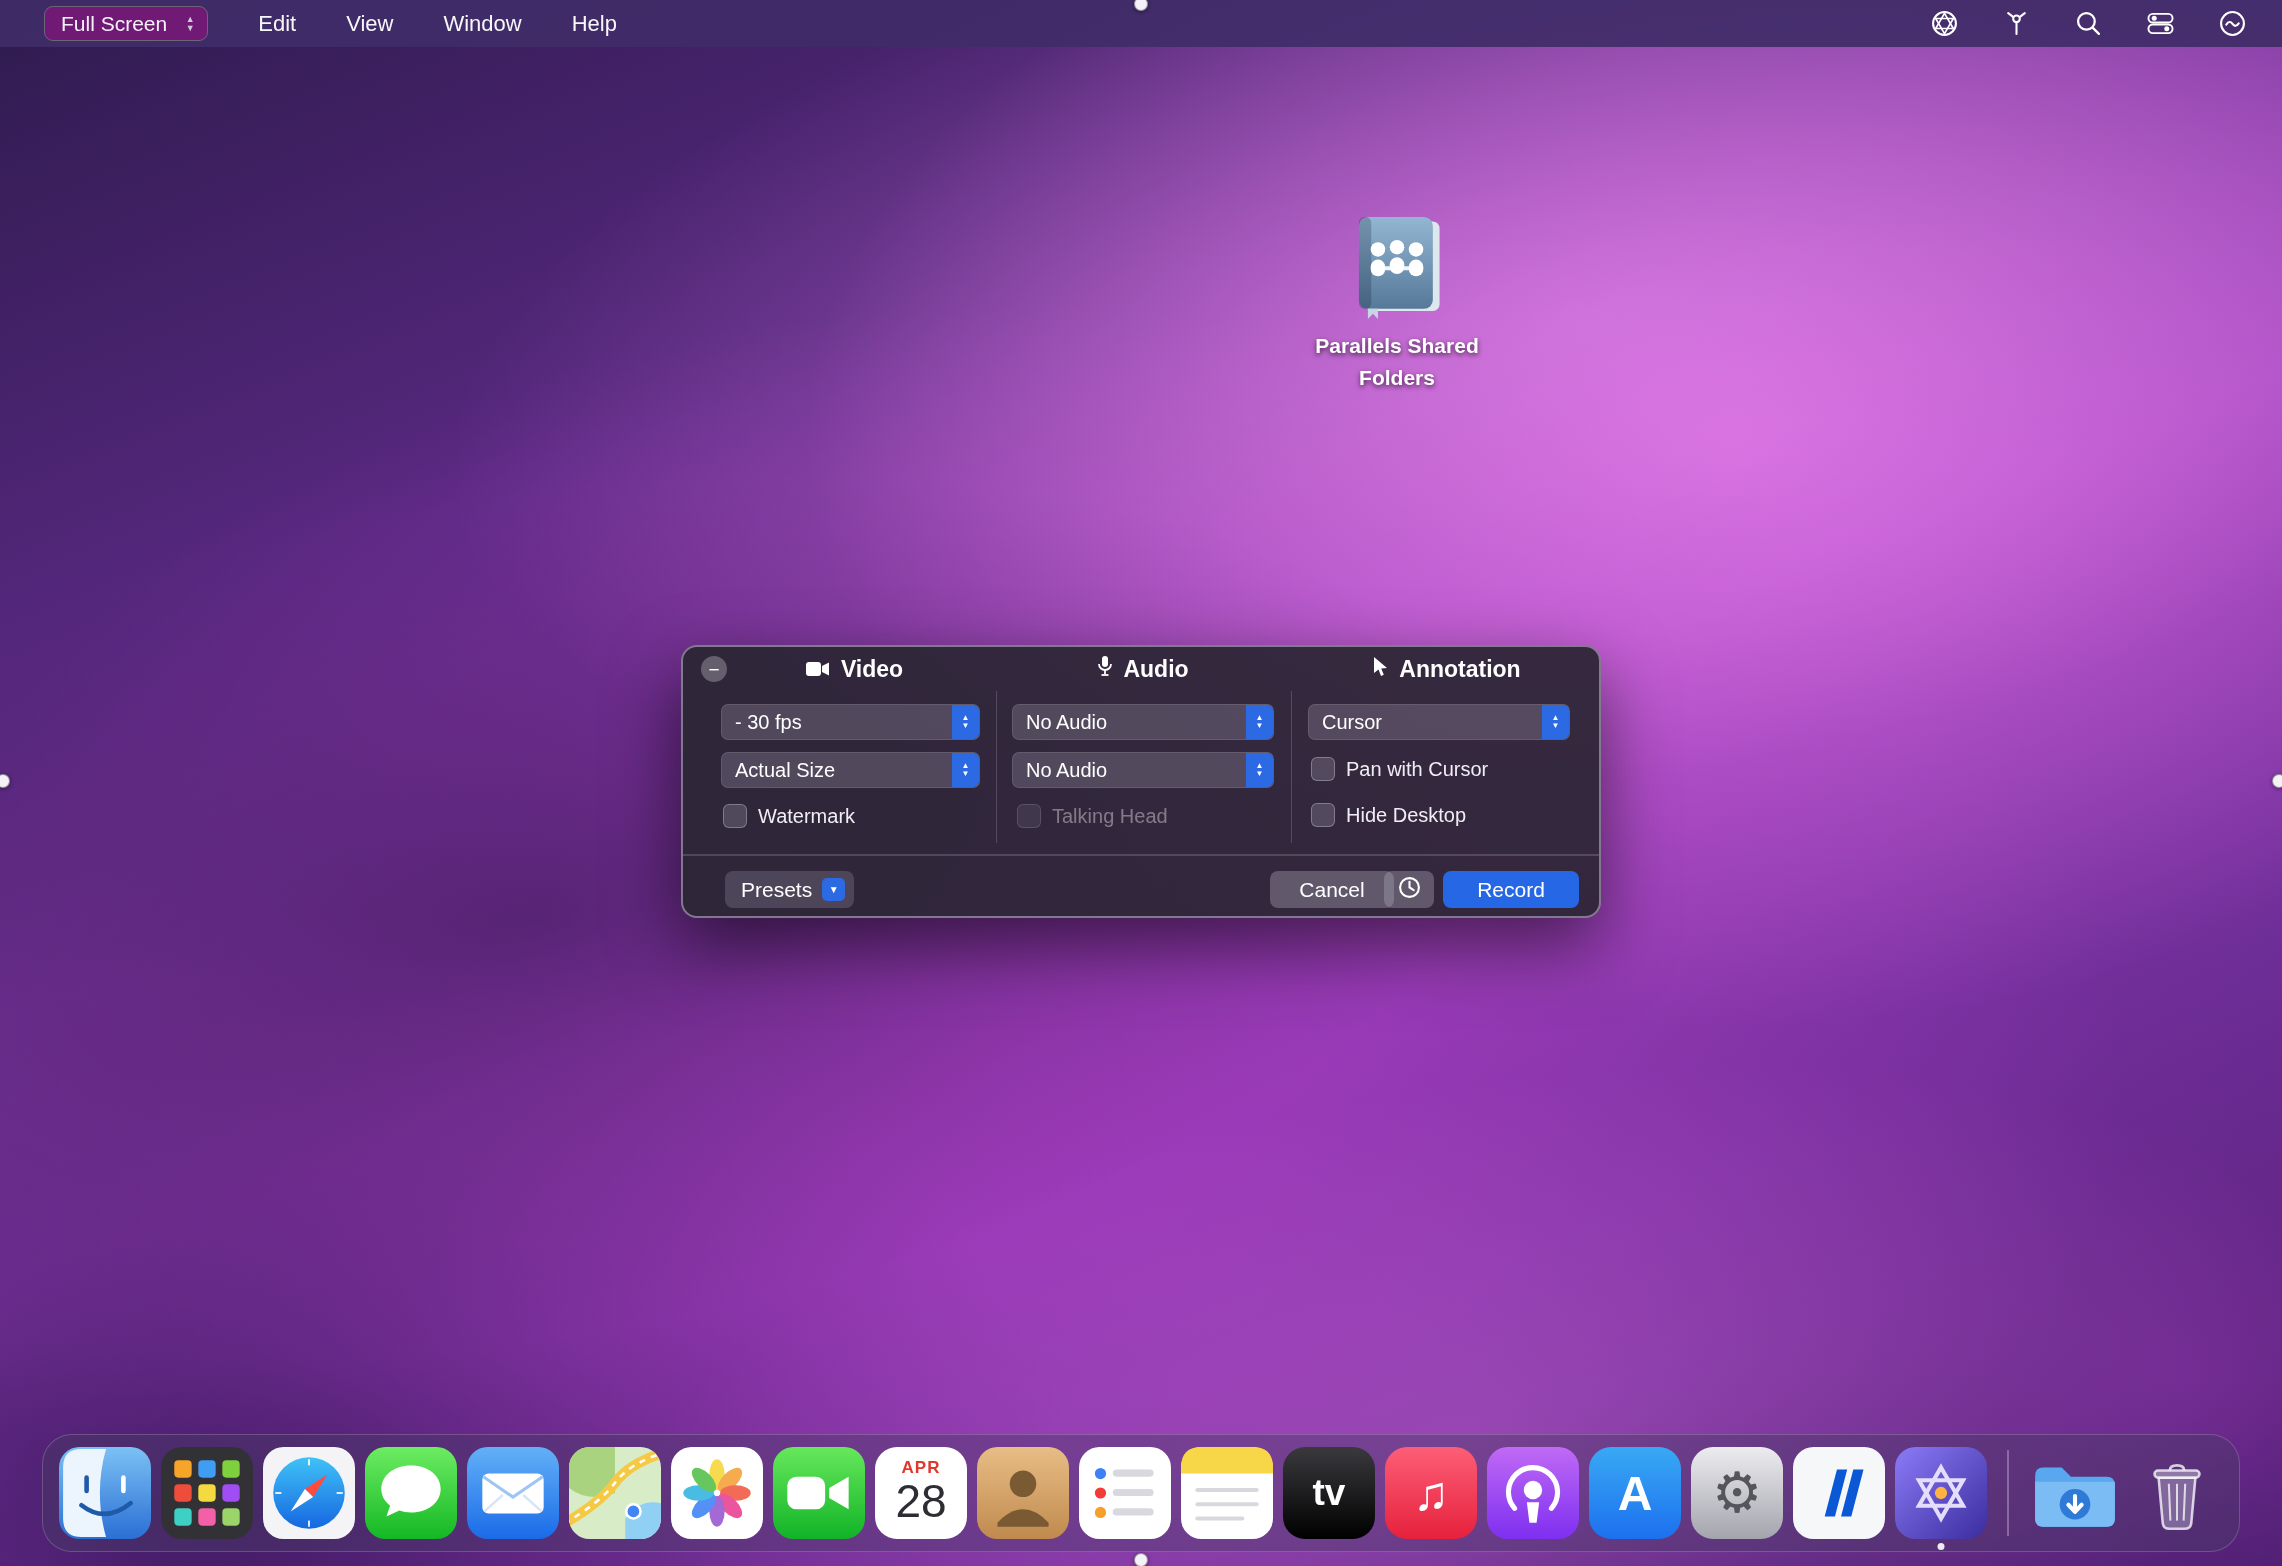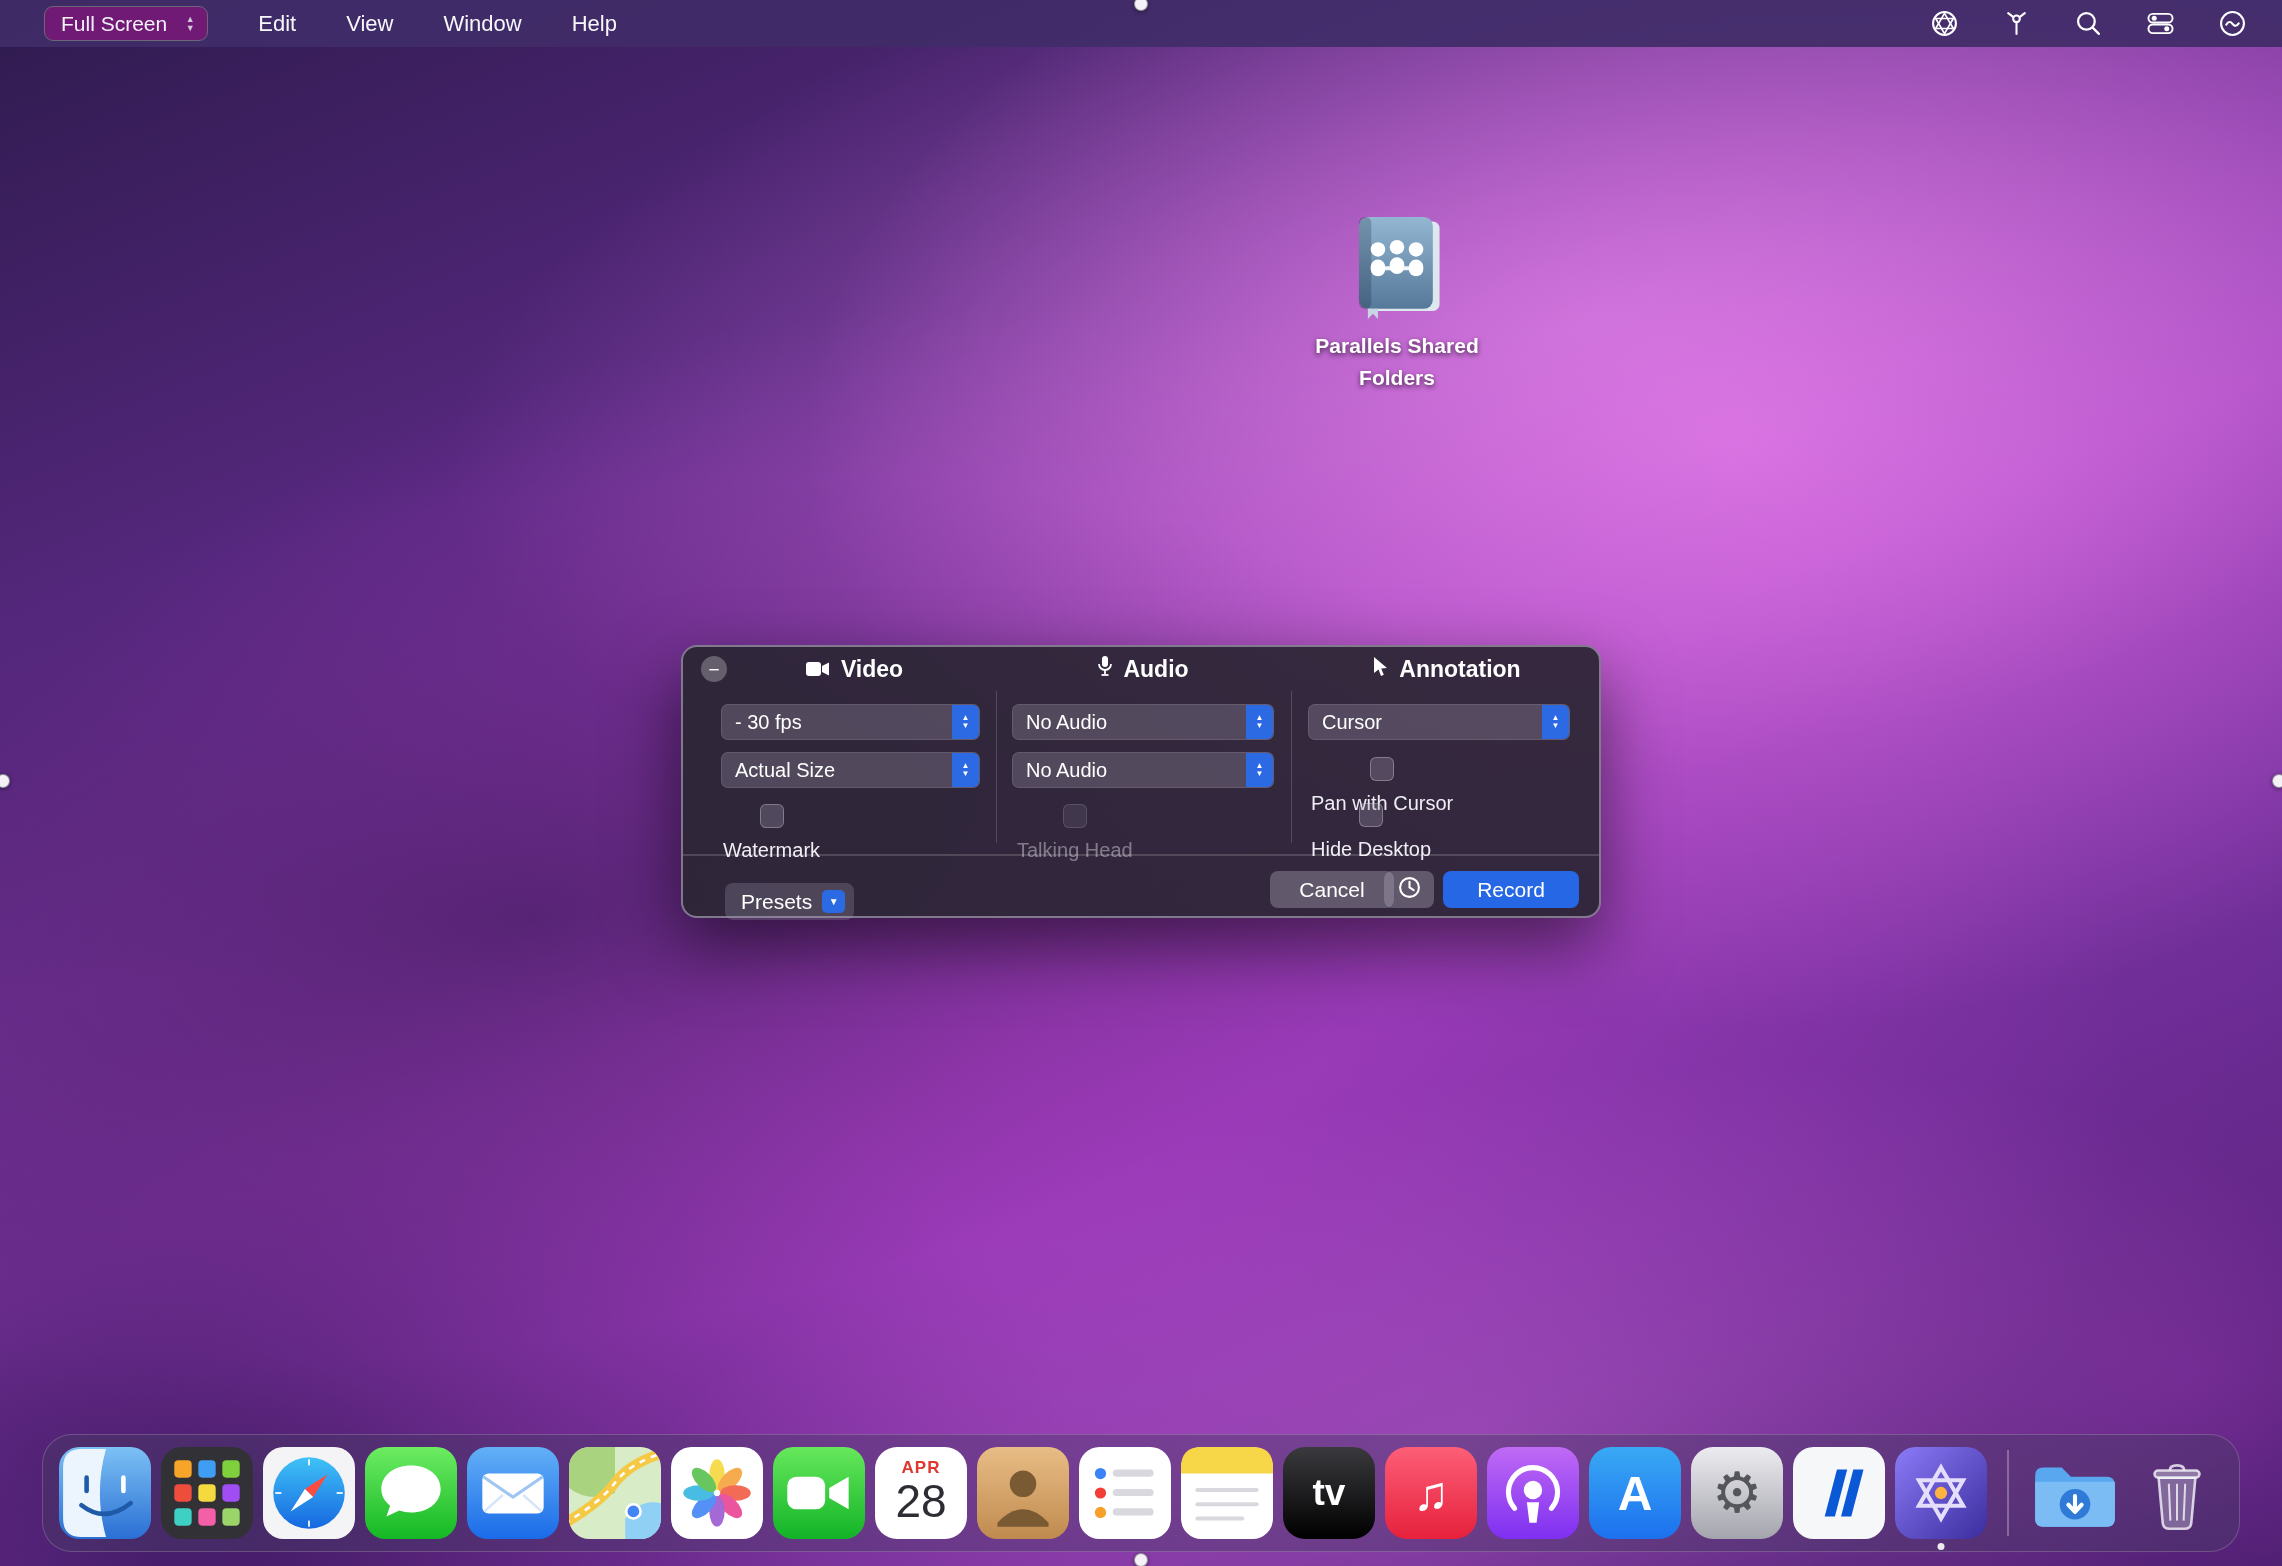--- a/index.html
+++ b/index.html
@@ -62,30 +62,30 @@
   .sel { position:absolute; height:36px; width:260px; display:flex; align-items:center;
     background:rgba(158,152,172,.30); border:1px solid rgba(255,255,255,.10); border-radius:7px;
     overflow:hidden; }
   .sel .sel-label { flex:1; padding-left:13px; font-size:20px; color:#fff; white-space:nowrap; }
   .sel .sel-cap { width:27px; align-self:stretch; background:#2b6ae3; display:flex;
     flex-direction:column; align-items:center; justify-content:center; }
   .sel .sel-cap span { font-size:8px; line-height:8px; color:#fff; }
   .c1 { left:38px; }  .c2 { left:329px; } .c3 { left:625px; }
   .r1 { top:57px; }   .r2 { top:105px; }
 
-  .cbrow { position:absolute; display:flex; align-items:center; gap:11px;flex-direction:column; }
+  .cbrow { position:absolute; display:flex; align-items:flex-end; gap:11px; }
   .cbbox { width:24px; height:24px; border-radius:6px; background:rgba(158,152,172,.30);
     border:1px solid rgba(255,255,255,.28); }
   .cblbl { font-size:20px; color:#f0eef5; }
   .cbrow.dis .cblbl { color:rgba(240,238,245,.42); }
   .cbrow.dis .cbbox { opacity:.5; }
 
   .fbtn { position:absolute; top:224px; height:37px; border-radius:8px; display:flex;
     align-items:center; justify-content:center; font-size:21px; color:#fff; }
-  .presets { left:42px; padding:0 9px 0 16px; background:rgba(158,152,172,.28); gap:10px;margin-top:12px; }
+  .presets { left:42px; padding:0 9px 0 16px; background:rgba(158,152,172,.28); gap:10px; }
   .pchev { width:23px; height:23px; border-radius:5px; background:#2b6ae3; display:flex;
     align-items:center; justify-content:center; }
   .pchev span { font-size:10px; color:#fff; line-height:1; }
   .cancel { left:559px; width:124px; background:rgba(168,162,180,.40);margin-left:28px; }
   .clockb { left:701px; width:50px; background:rgba(168,162,180,.40); }
   .record { left:760px; width:136px; background:#2667e6; font-weight:400; }
 
   
   .dock { position:absolute; left:50%; transform:translateX(-50%); bottom:14px; height:118px;
     z-index:15; display:flex; align-items:center; gap:10px; padding:0 16px;

